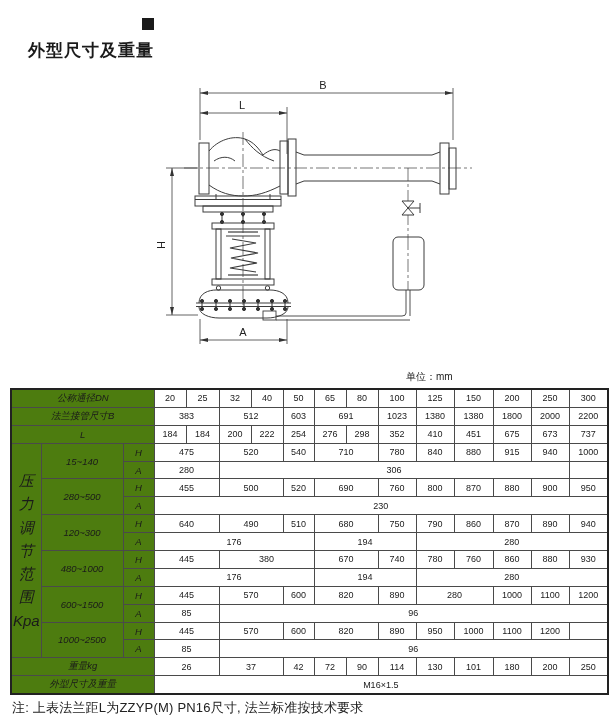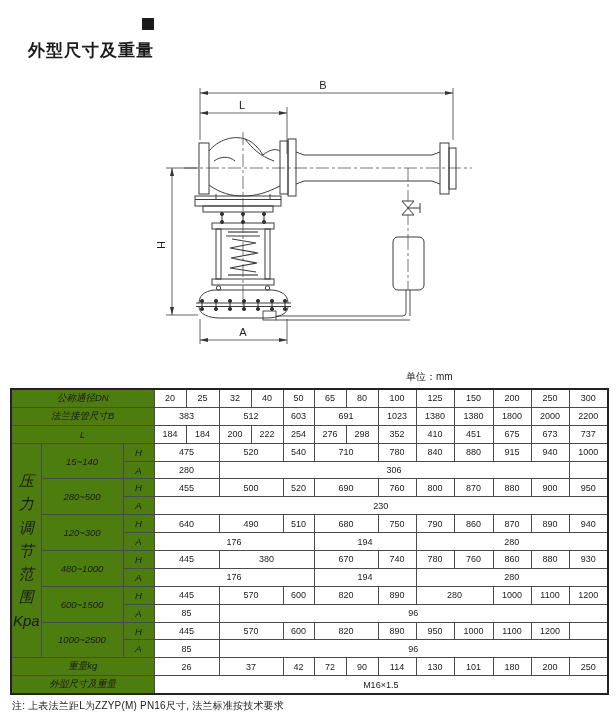--- a/index.html
+++ b/index.html
@@ -23,21 +23,21 @@
     border:2px solid #222;
   }
   table.dims td{
     border:1px solid #4a4a4a;height:16.9px;padding:0 1px;
     font-size:9px;text-align:center;vertical-align:middle;background:#fff;
     overflow:hidden;white-space:nowrap;
   }
   table.dims td.lbl{background:#4d7c0f;font-size:9.5px;font-style:italic;}
   table.dims td.vlabel{white-space:pre-line;line-height:1.55;font-size:15px;}
   .note{
-    position:absolute;left:12px;top:699px;font-size:10px;color:#222;letter-spacing:.2px;
+    position:absolute;left:12px;top:699px;font-size:13px;color:#222;letter-spacing:.2px;
   }
   svg text{font-family:"Liberation Sans","DejaVu Sans",sans-serif;font-size:11px;fill:#222;}
 </style>
 </head>
 <body>
 
 <div class="title">
   <span class="sq"></span>
   <span>外型尺寸及重量</span>
 </div>

